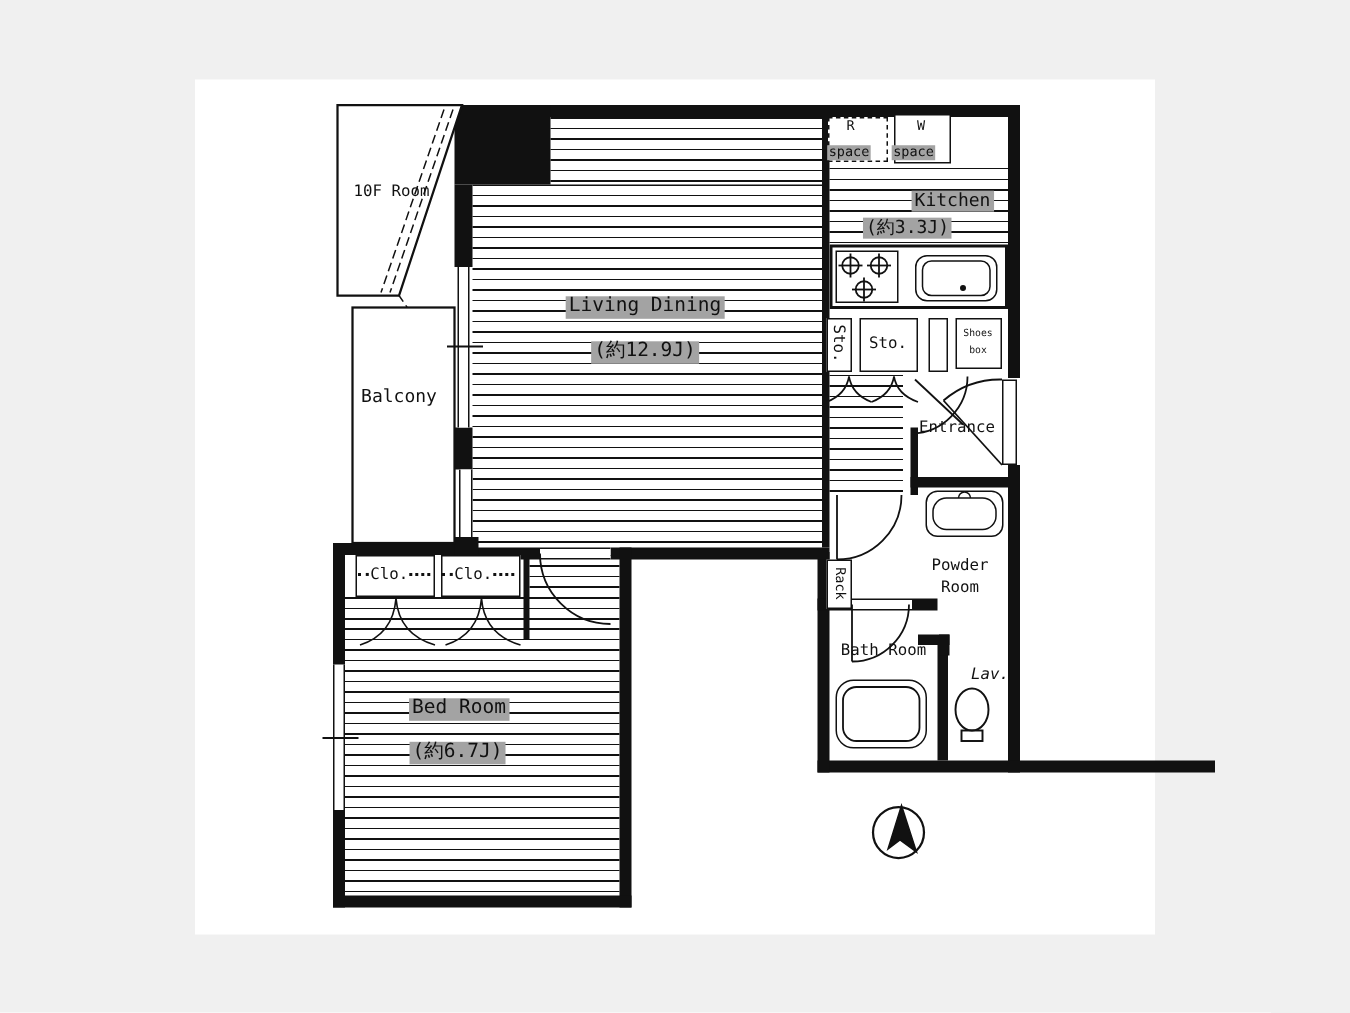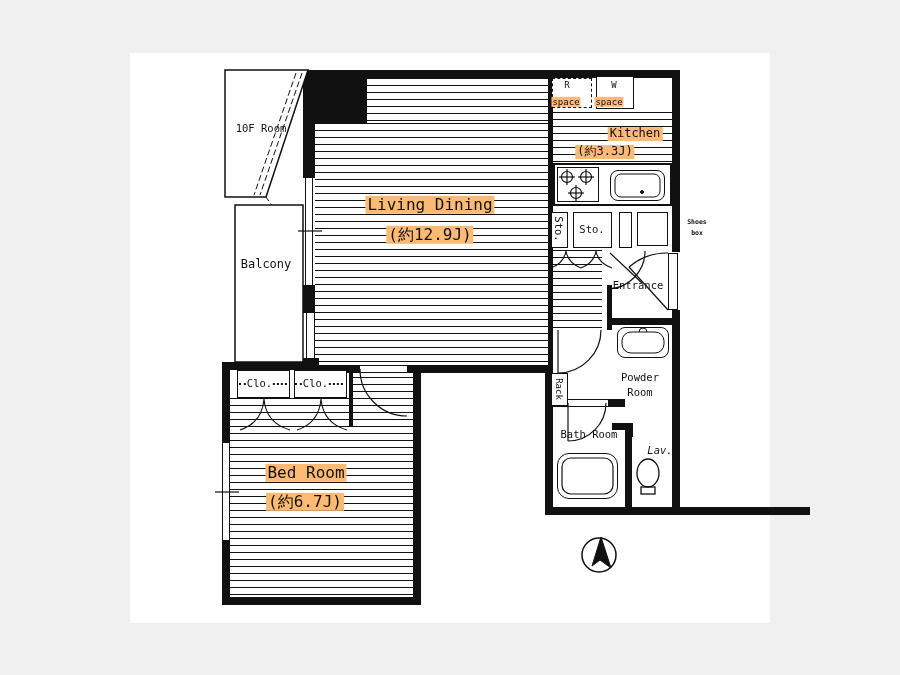--- a/index.html
+++ b/index.html
@@ -21,27 +21,27 @@
   
   .box{position:absolute;background:#fff;border:1.5px solid #111;box-sizing:border-box;}
   .box2{border-width:2px;}
   
   .winv{position:absolute;background:#fff;border-left:1.5px solid #111;border-right:1.5px solid #111;box-sizing:border-box;}
   
   .gaph{position:absolute;background:#fff;border-top:1px solid #111;border-bottom:1px solid #111;box-sizing:border-box;}
   
   .lbl{
     position:absolute;transform:translate(-50%,-50%);
-    background:#fdba74;padding:0 2px;white-space:nowrap;
+    background:#a3a3a3;padding:0 2px;white-space:nowrap;
     font-size:12px;line-height:1.15;text-align:center;color:#111;
   }
-  .big{font-size:16px;}
+  .big{font-size:13px;}
   .sm{font-size:10.5px;}
   .xs{font-size:9px;padding:0 1px;}
-  .tiny{font-size:6.5px;font-weight:bold;line-height:1.2;margin-left:45px;}
+  .tiny{font-size:6.5px;font-weight:normal;line-height:1.2;}
   .rot{transform:translate(-50%,-50%) rotate(90deg);}
   .nobg{background:transparent;}
   
   .cloline{display:inline-block;vertical-align:middle;width:7px;border-top:2px dotted #111;margin:0 1px;}
   .cloline.longer{width:14px;}
   svg{position:absolute;left:0;top:0;pointer-events:none;}
 </style>
 </head>
 <body>
 

